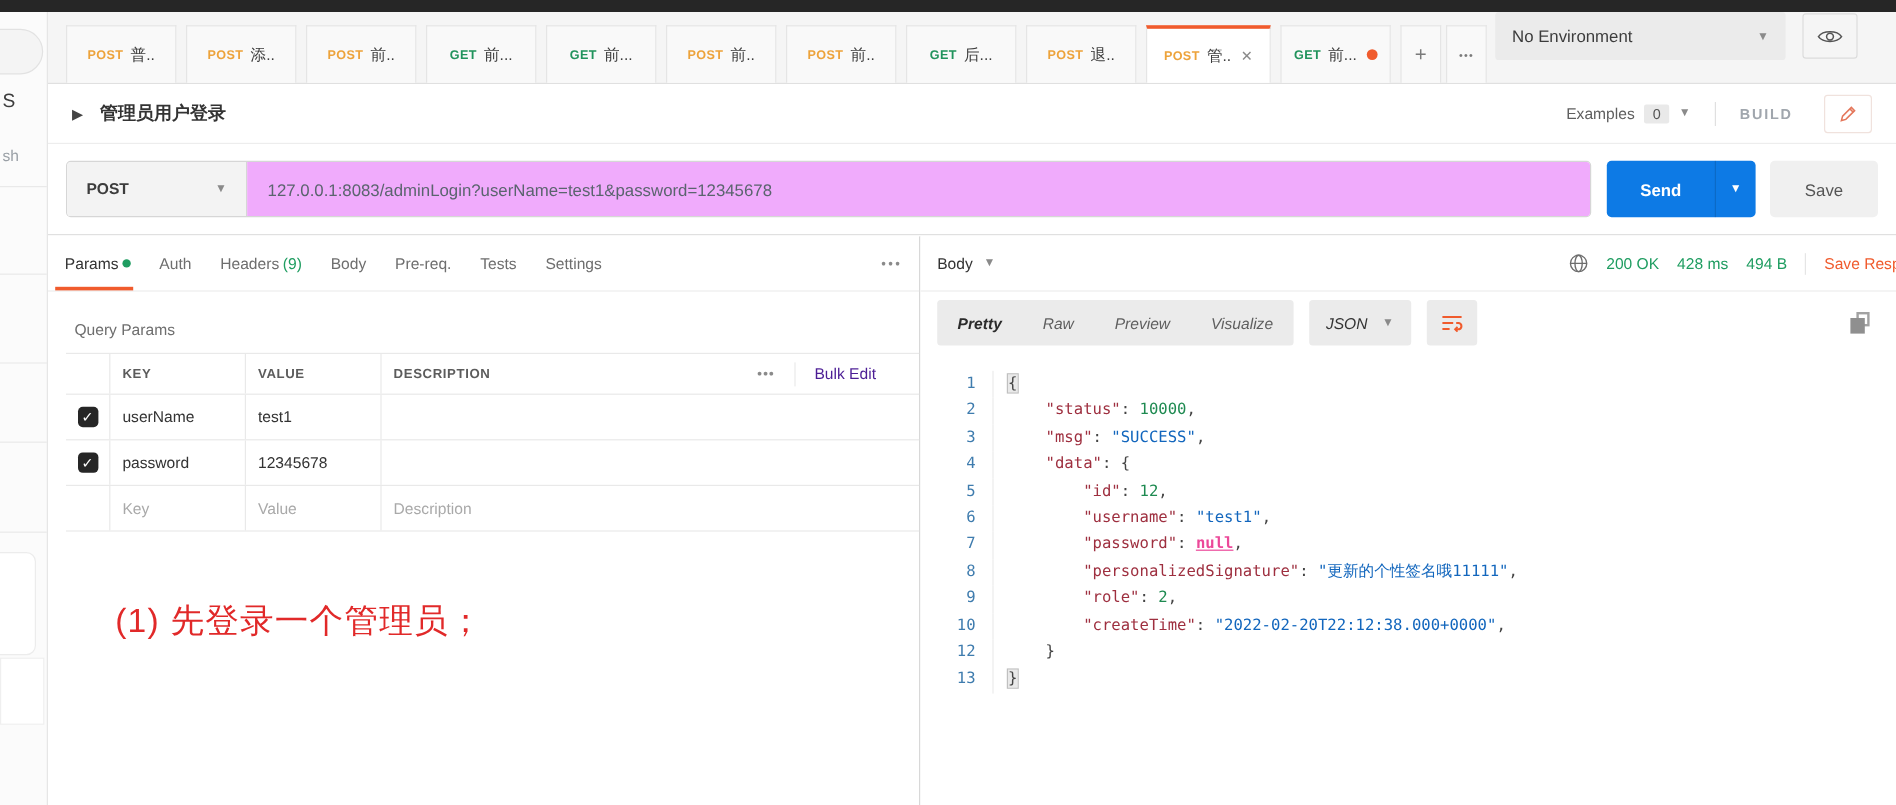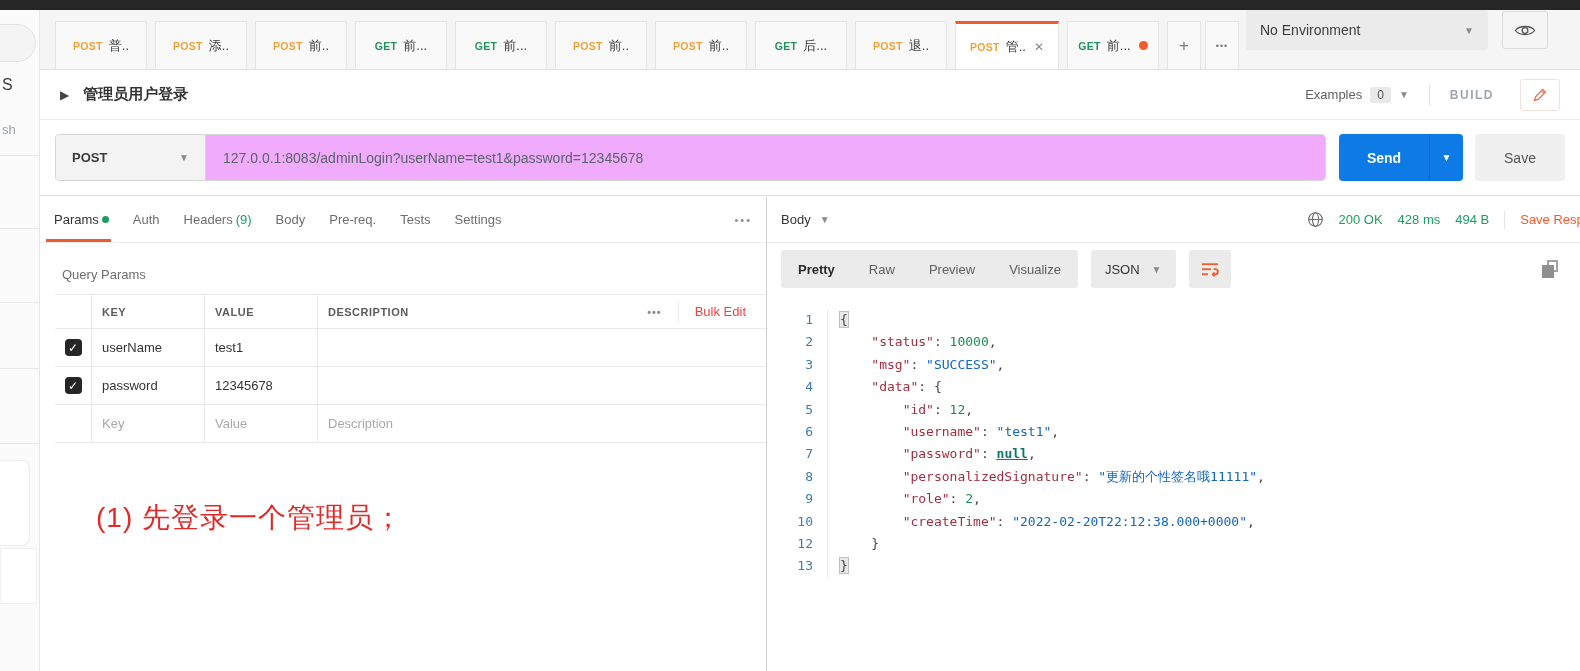--- a/index.html
+++ b/index.html
@@ -109,56 +109,56 @@
   .qp-cell.last { border-right:none; }
   .qp-cell.cb { justify-content:center; padding:0; }
   .qp-row.head .qp-cell { font-size:11px; font-weight:bold; color:#5c5c5c; letter-spacing:.5px; }
   .qp-row.ph .qp-cell { color:#a9a9a9; }
   .checkbox { width:17px; height:17px; background:#262626; border-radius:4px; color:#fff;
     font-size:12px; display:flex; align-items:center; justify-content:center; }
   .desc-flex { flex:1; display:flex; align-items:center; }
   .head-cluster { margin-left:auto; display:flex; align-items:center; gap:16px; }
   .qp-more { color:#8a8a8a; font-size:11px; letter-spacing:1px; }
   .head-div { width:1px; height:20px; background:#e9e9e9; }
-  .bulk-edit { color:#ef4444; font-size:13px; font-weight:normal; letter-spacing:0; margin-right:10px;text-align:center; }
+  .bulk-edit { color:#4c1d95; font-size:13px; font-weight:normal; letter-spacing:0; margin-right:26px;text-align:center; }
 
   .annotation { position:absolute; left:56px; top:302px; font-size:28px; color:#e12929;
     letter-spacing:1px; white-space:nowrap; }
 
   
   .resp-header { height:46px; border-bottom:1px solid #ededed; display:flex; align-items:center;
     padding:0 14px; }
   .body-dd { display:flex; align-items:center; gap:9px; font-size:13px; color:#333; }
   .resp-right { margin-left:auto; margin-right:-46px; display:flex; align-items:center; gap:15px;
     white-space:nowrap; }
   .stat { font-size:13px; color:#1f9d61; }
   .resp-div { width:1px; height:18px; background:#e5e5e5; }
   .save-resp { font-size:13px; color:#f05b2d; }
 
-  .resp-toolbar { height:52px; display:flex; align-items:center; gap:13px; padding:0 14px; }
+  .resp-toolbar { height:52px; display:flex; align-items:center; gap:13px; padding:0 14px;font-style:italic; }
   .seg { background:#ebebeb; border-radius:3px; height:38px; display:flex; align-items:center; }
   .seg-item { padding:0 17px; font-size:13px; color:#5f5f5f; }
   .seg-item.active { color:#2b2b2b; font-weight:bold; }
   .json-dd { background:#ebebeb; border-radius:3px; height:38px; display:flex; align-items:center;
     gap:12px; padding:0 14px; font-size:13px; color:#333; }
   .wrap-btn { background:#ebebeb; border-radius:3px; height:38px; width:42px; display:flex;
     align-items:center; justify-content:center; }
   .copy-wrap { margin-left:auto; position:relative; width:18px; height:19px; margin-right:6px; }
   .copy-back { position:absolute; top:0; left:5px; width:11px; height:12px; border:2px solid #a2a2a2; background:#fff; }
   .copy-front { position:absolute; top:5px; left:0; width:12px; height:13px; background:#8f8f8f; }
 
   
   .code { padding-top:14px; font-family:"DejaVu Sans Mono", monospace; font-size:13px; line-height:22.4px; }
   .cl { display:flex; }
   .ln { width:46px; flex:none; text-align:right; color:#3f7cae; user-select:none; }
   .lc { flex:1; border-left:1px solid #ececec; margin-left:14px; padding-left:12px; white-space:pre; }
   .k { color:#9e2f3f; }
   .s { color:#1266bd; }
   .n { color:#1e8a51; }
-  .u { color:#0f766e; font-weight:bold;text-decoration:underline; }
+  .u { color:#ec4899; font-weight:bold;text-decoration:underline; }
   .p { color:#444; }
   .bh { background:#e9e9e9; outline:1px solid #c0c0c0; }
 </style>
 </head>
 <body>
 
 <div class="topbar"></div>
 
 <div class="sidebar">
   <div class="sb-pill"></div>

